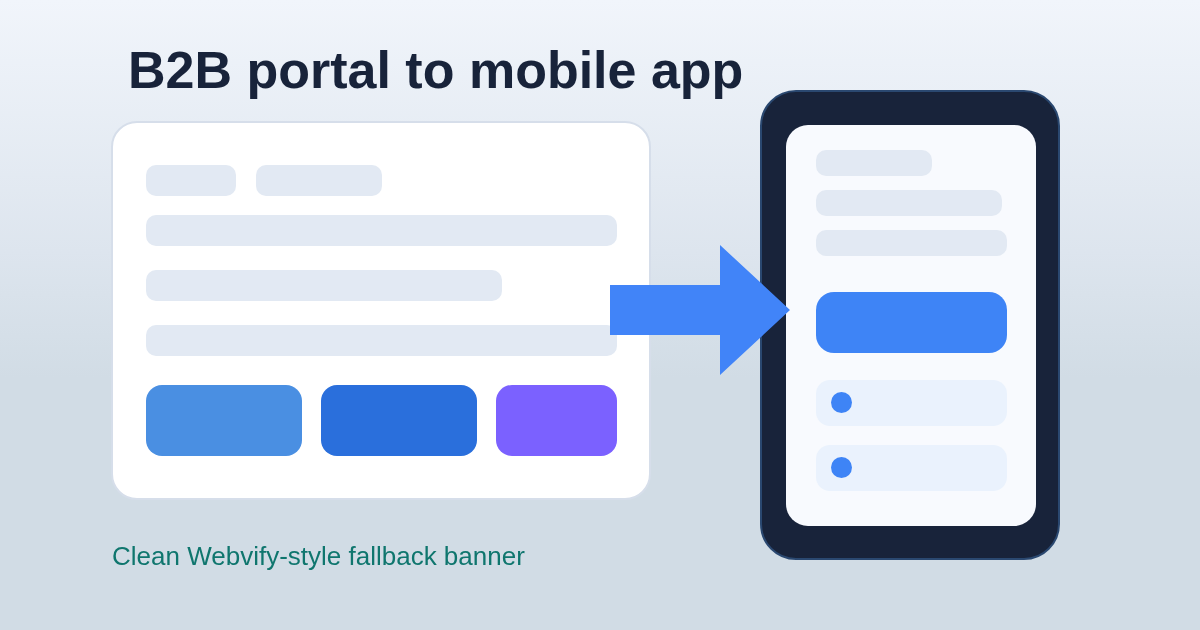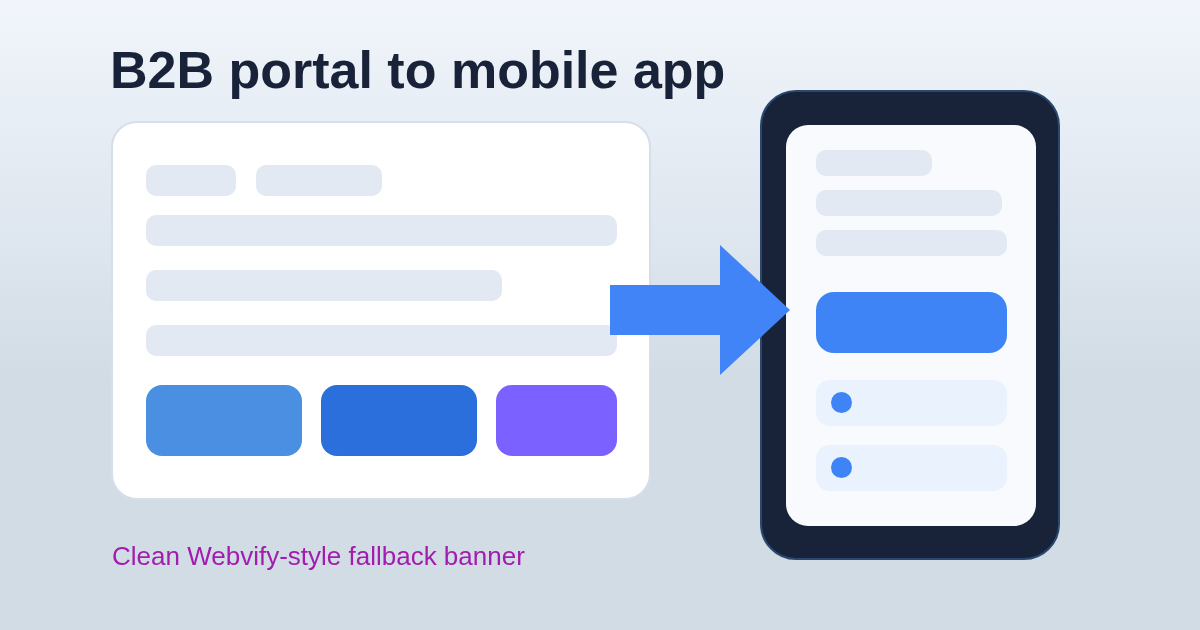--- a/index.html
+++ b/index.html
@@ -2,27 +2,27 @@
 <html><head>
 <meta charset="utf-8">
 <style>
   html, body { margin: 0; padding: 0; }
   body {
     width: 1200px; height: 630px; overflow: hidden; position: relative;
     background: linear-gradient(180deg, #f1f5fb 0%, #dde5ee 40%, #d1dce5 60%, #d1dce5 100%);
     font-family: "Liberation Sans", sans-serif;
   }
   .title {
-    position: absolute; left: 110px; top: 40px;
+    position: absolute; left: 128px; top: 40px;
     font-size: 52px; font-weight: bold; color: #18233a; letter-spacing: 0px;
     white-space: nowrap;
   }
   .subtitle {
     position: absolute; left: 112px; top: 541px;
-    font-size: 26px; color: #a21caf; white-space: nowrap;
+    font-size: 26px; color: #0f766e; white-space: nowrap;
   }
   .portal {
     position: absolute; left: 111px; top: 121px; width: 536px; height: 375px;
     background: #ffffff; border: 2px solid #d6deea; border-radius: 26px;
   }
   .bar { position: absolute; background: #e2e9f3; border-radius: 10px; }
   .btn { position: absolute; border-radius: 16px; }
   .arrow { position: absolute; left: 610px; top: 245px; width: 184px; height: 132px; }
   .phone {
     position: absolute; left: 760px; top: 90px; width: 296px; height: 466px;

